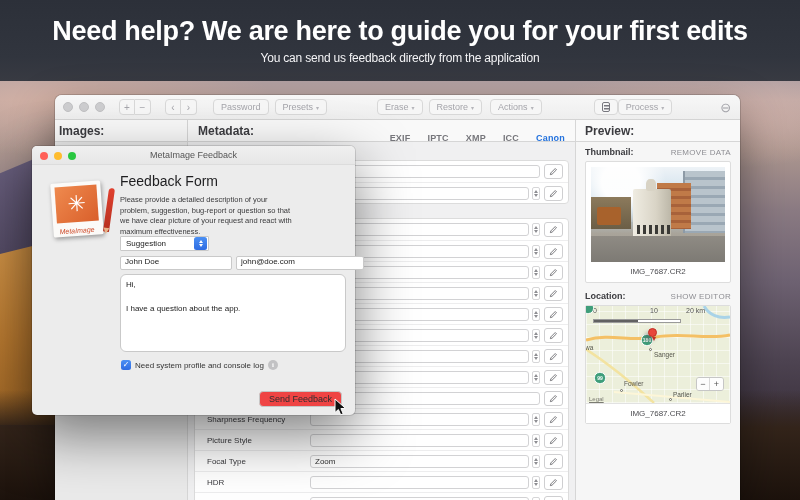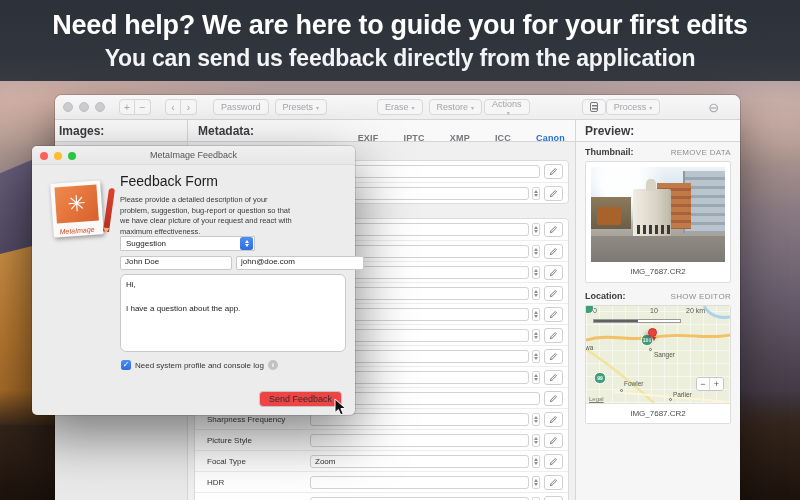--- a/index.html
+++ b/index.html
@@ -20,21 +20,21 @@
     background:linear-gradient(160deg,#cf9348 0%,#b5772f 45%,#8c591f 100%);
     clip-path:polygon(0 10%, 55% 0, 100% 55%, 100% 100%, 0 100%); }
   .ground-dark { position:absolute; left:0; bottom:0; width:100%; height:110px; z-index:0;
     background:linear-gradient(180deg,rgba(53,36,24,0) 0%,#33241a 35%,#1c120c 100%); }
 
   
   .banner { position:absolute; left:0; top:0; width:800px; height:81px; z-index:1;
     background:linear-gradient(180deg,#2c3039 0%,#31353e 70%,#383a42 100%);
     display:flex; flex-direction:column; align-items:center; justify-content:center; gap:4px; }
   .banner h1 { color:#fff; font-size:27px; font-weight:bold; letter-spacing:-.3px; }
-  .banner h2 { color:#f4f4f6; font-size:23px; font-weight:bold; letter-spacing:-.2px; }
+  .banner h2 { color:#f4f4f6; font-size:12px; font-weight:normal; letter-spacing:-.2px; }
 
   
   .window { position:absolute; left:55px; top:95px; width:685px; height:405px; z-index:2;
     border-radius:7px 7px 0 0; background:#f3f3f3; overflow:hidden;
     box-shadow:0 18px 45px rgba(0,0,0,.45), 0 0 0 1px rgba(0,0,0,.15); }
 
   .toolbar { height:25px; background:linear-gradient(#f7f7f7,#eeeeee); border-bottom:1px solid #d4d4d4;
     display:flex; align-items:center; padding:0 8px; color:#a2a2a8; }
   .dots { display:flex; gap:6px; margin-right:14px; }
   .dot { width:10px; height:10px; border-radius:50%; background:#cdcdcf; border:1px solid #c0c0c2; }
@@ -49,21 +49,21 @@
   .pane-ico { width:13px; height:10px; border:1px solid #77777e; border-radius:2px;
     background:linear-gradient(#77777e 0 0) 1px 2px/9px 1.5px no-repeat,
                linear-gradient(#77777e 0 0) 1px 5px/9px 1.5px no-repeat; }
   .erase-circle { font-size:13px; color:#a2a2a8; line-height:1; }
 
   .header-row { height:22px; background:#f9f9f9; border-bottom:1px solid #d6d6d6; display:flex; }
   .hcell { display:flex; align-items:center; font-size:12px; font-weight:bold; color:#3c3c40; }
   .hcell.images { width:133px; padding-left:4px; border-right:1px solid #d6d6d6; }
   .hcell.meta { width:388px; padding-left:10px; border-right:1px solid #d6d6d6; }
   .hcell.preview { width:164px; padding-left:9px; }
-  .tabs { margin-left:auto; margin-right:10px; display:flex; gap:25px;margin-top:15px; }
+  .tabs { margin-left:auto; margin-right:10px; display:flex; gap:17px;margin-top:15px; }
   .tab { font-size:9px; font-weight:bold; color:#76767b; letter-spacing:.2px; }
   .tab.active { color:#2271dd; }
 
   .content { display:flex; height:358px; }
   .images-panel { width:133px; background:#eaeaea; border-right:1px solid #d6d6d6; }
   .meta-panel { width:388px; background:#f0f0f1; border-right:1px solid #d6d6d6; padding:0 6px; }
   .preview-panel { width:164px; background:#f6f6f6; position:relative; }
 
   .meta-card { background:#fff; border:1px solid #dcdcdc; border-radius:4px; overflow:hidden; }
   .meta-card.g1 { margin-top:18px; }
@@ -150,21 +150,21 @@
   .app-icon .photo-sq { position:absolute; left:4px; top:4px; width:42px; height:36px;
     background:linear-gradient(135deg,#ef8a4e,#d95f2b); display:flex; align-items:center; justify-content:center; }
   .app-icon .star { color:#fff; font-size:22px; line-height:1; }
   .app-icon .sig { position:absolute; left:6px; bottom:2px; font-size:7px; color:#cf4b2a; font-style:italic; white-space:nowrap; }
   .app-icon .pencil { position:absolute; right:-2px; top:10px; width:6px; height:44px; background:linear-gradient(#e0402e,#b5301f);
     border-radius:3px 3px 1px 1px; transform:rotate(8deg); }
   .app-icon .pencil::after { content:""; position:absolute; left:0; bottom:-5px; border:3px solid transparent; border-top:6px solid #e8b48a; }
 
   .dlg-heading { position:absolute; left:88px; top:27px; font-size:14px; color:#1e1e20; }
   .dlg-desc { position:absolute; left:88px; top:49px; width:172px; font-size:7.5px; color:#3a3a3c; line-height:1.4; }
-  .dlg-select { position:absolute; left:88px; top:90px; width:135px; height:15px; background:#fff;
+  .dlg-select { position:absolute; left:88px; top:90px; width:89px; height:15px; background:#fff;
     border:1px solid #c9c9c9; border-radius:1px; display:flex; align-items:center; }
   .dlg-select .val { flex:1; font-size:8px; color:#222; padding-left:5px; }
   .dlg-select .blue-step { width:13px; height:13px; margin-right:1px; border-radius:2.5px;
     background:linear-gradient(#4b90f4,#2e6ce2); display:flex; flex-direction:column; align-items:center; justify-content:center; gap:1px; }
   .dlg-select .blue-step i { width:0; height:0; border:2.5px solid transparent; display:block; }
   .dlg-select .blue-step i.up { border-bottom:3px solid #fff; border-top:none; }
   .dlg-select .blue-step i.dn { border-top:3px solid #fff; border-bottom:none; }
   .dlg-input { position:absolute; height:14px; background:#fff; border:1px solid #c9c9c9; border-radius:2px;
     font-size:8px; color:#222; padding:0 4px; font-family:"Liberation Sans",sans-serif; }
   .dlg-input.name { left:88px; top:110px; width:112px; }
@@ -217,21 +217,21 @@
         <span class="chev">▾</span>
     </span>
     <span class="tbtn" style="margin-left:50px;">
       <span>Erase</span>
         <span class="chev">▾</span>
     </span>
     <span class="tbtn" style="margin-left:6px;">
       <span>Restore</span>
         <span class="chev">▾</span>
     </span>
-    <span class="tbtn" style="margin-left:2px;flex-direction:column;">
+    <span class="tbtn" style="margin-left:8px;">
       <span>Actions</span>
         <span class="chev">▾</span>
     </span>
     <span class="tbtn" style="margin-left:52px; width:24px;">
       <span class="pane-ico"></span>
     </span>
     <span class="tbtn" style="">
       <span>Process</span>
         <span class="chev">▾</span>
     </span>

